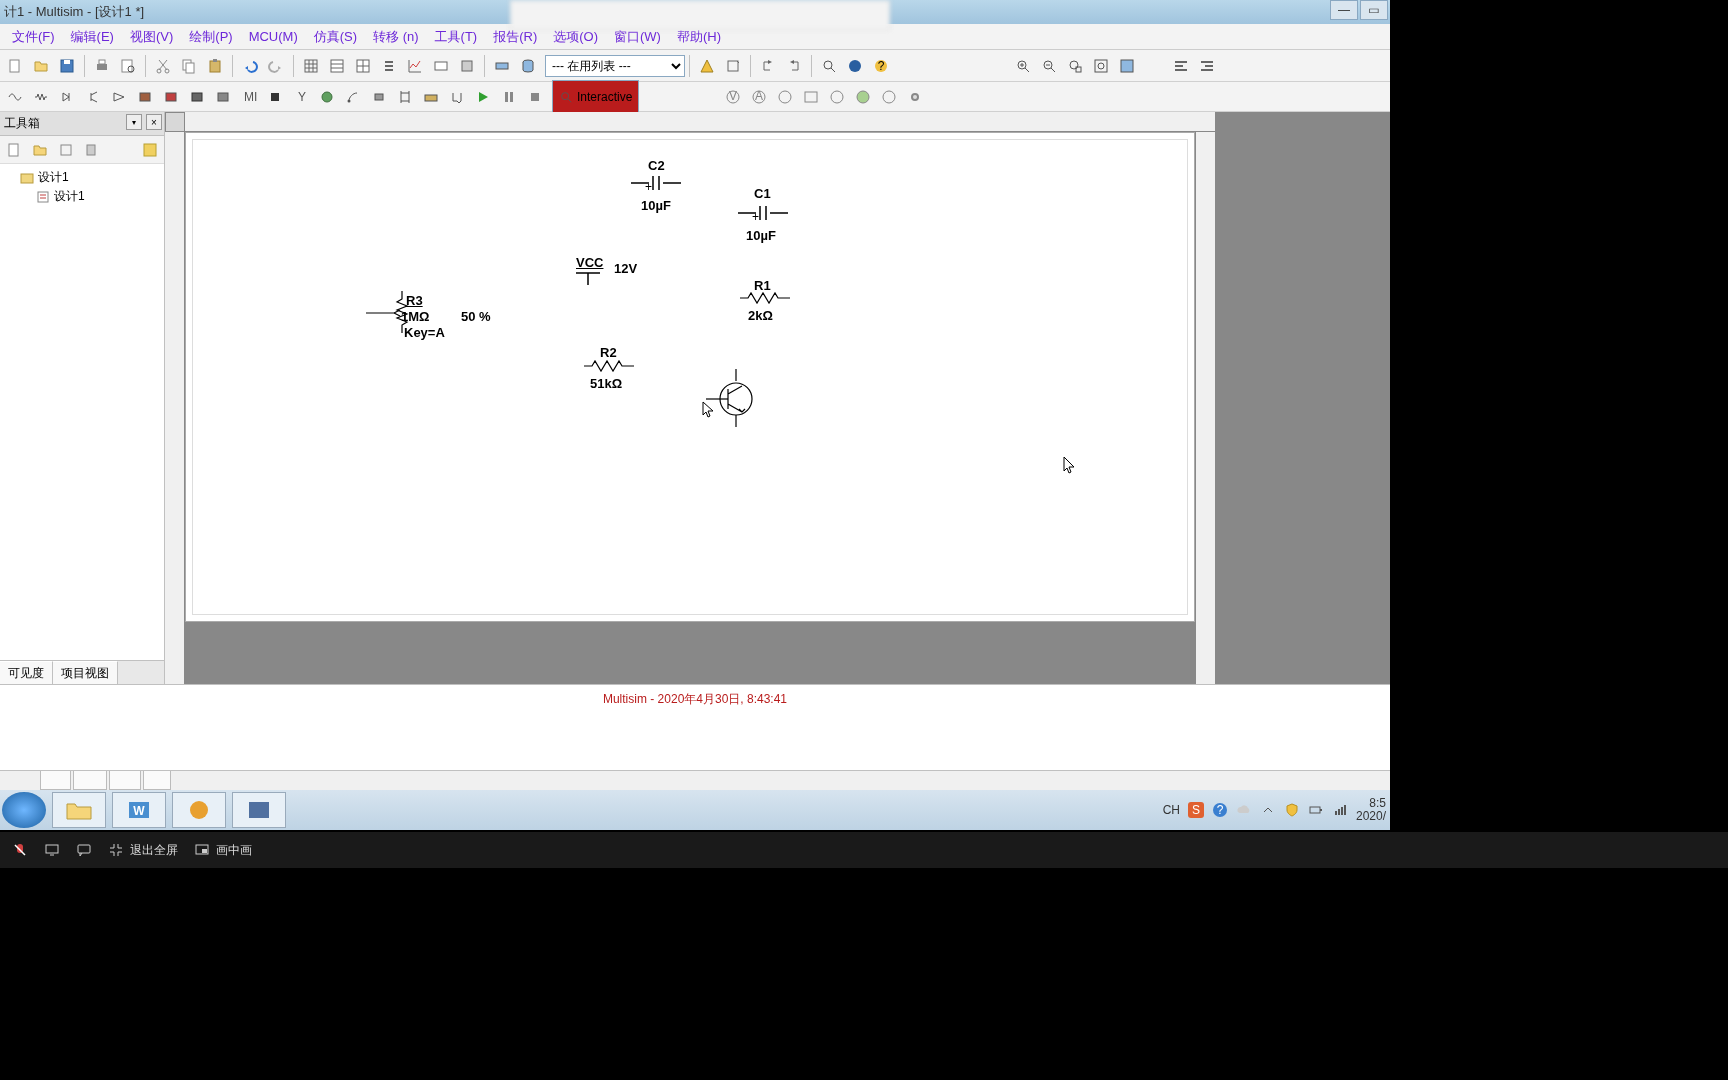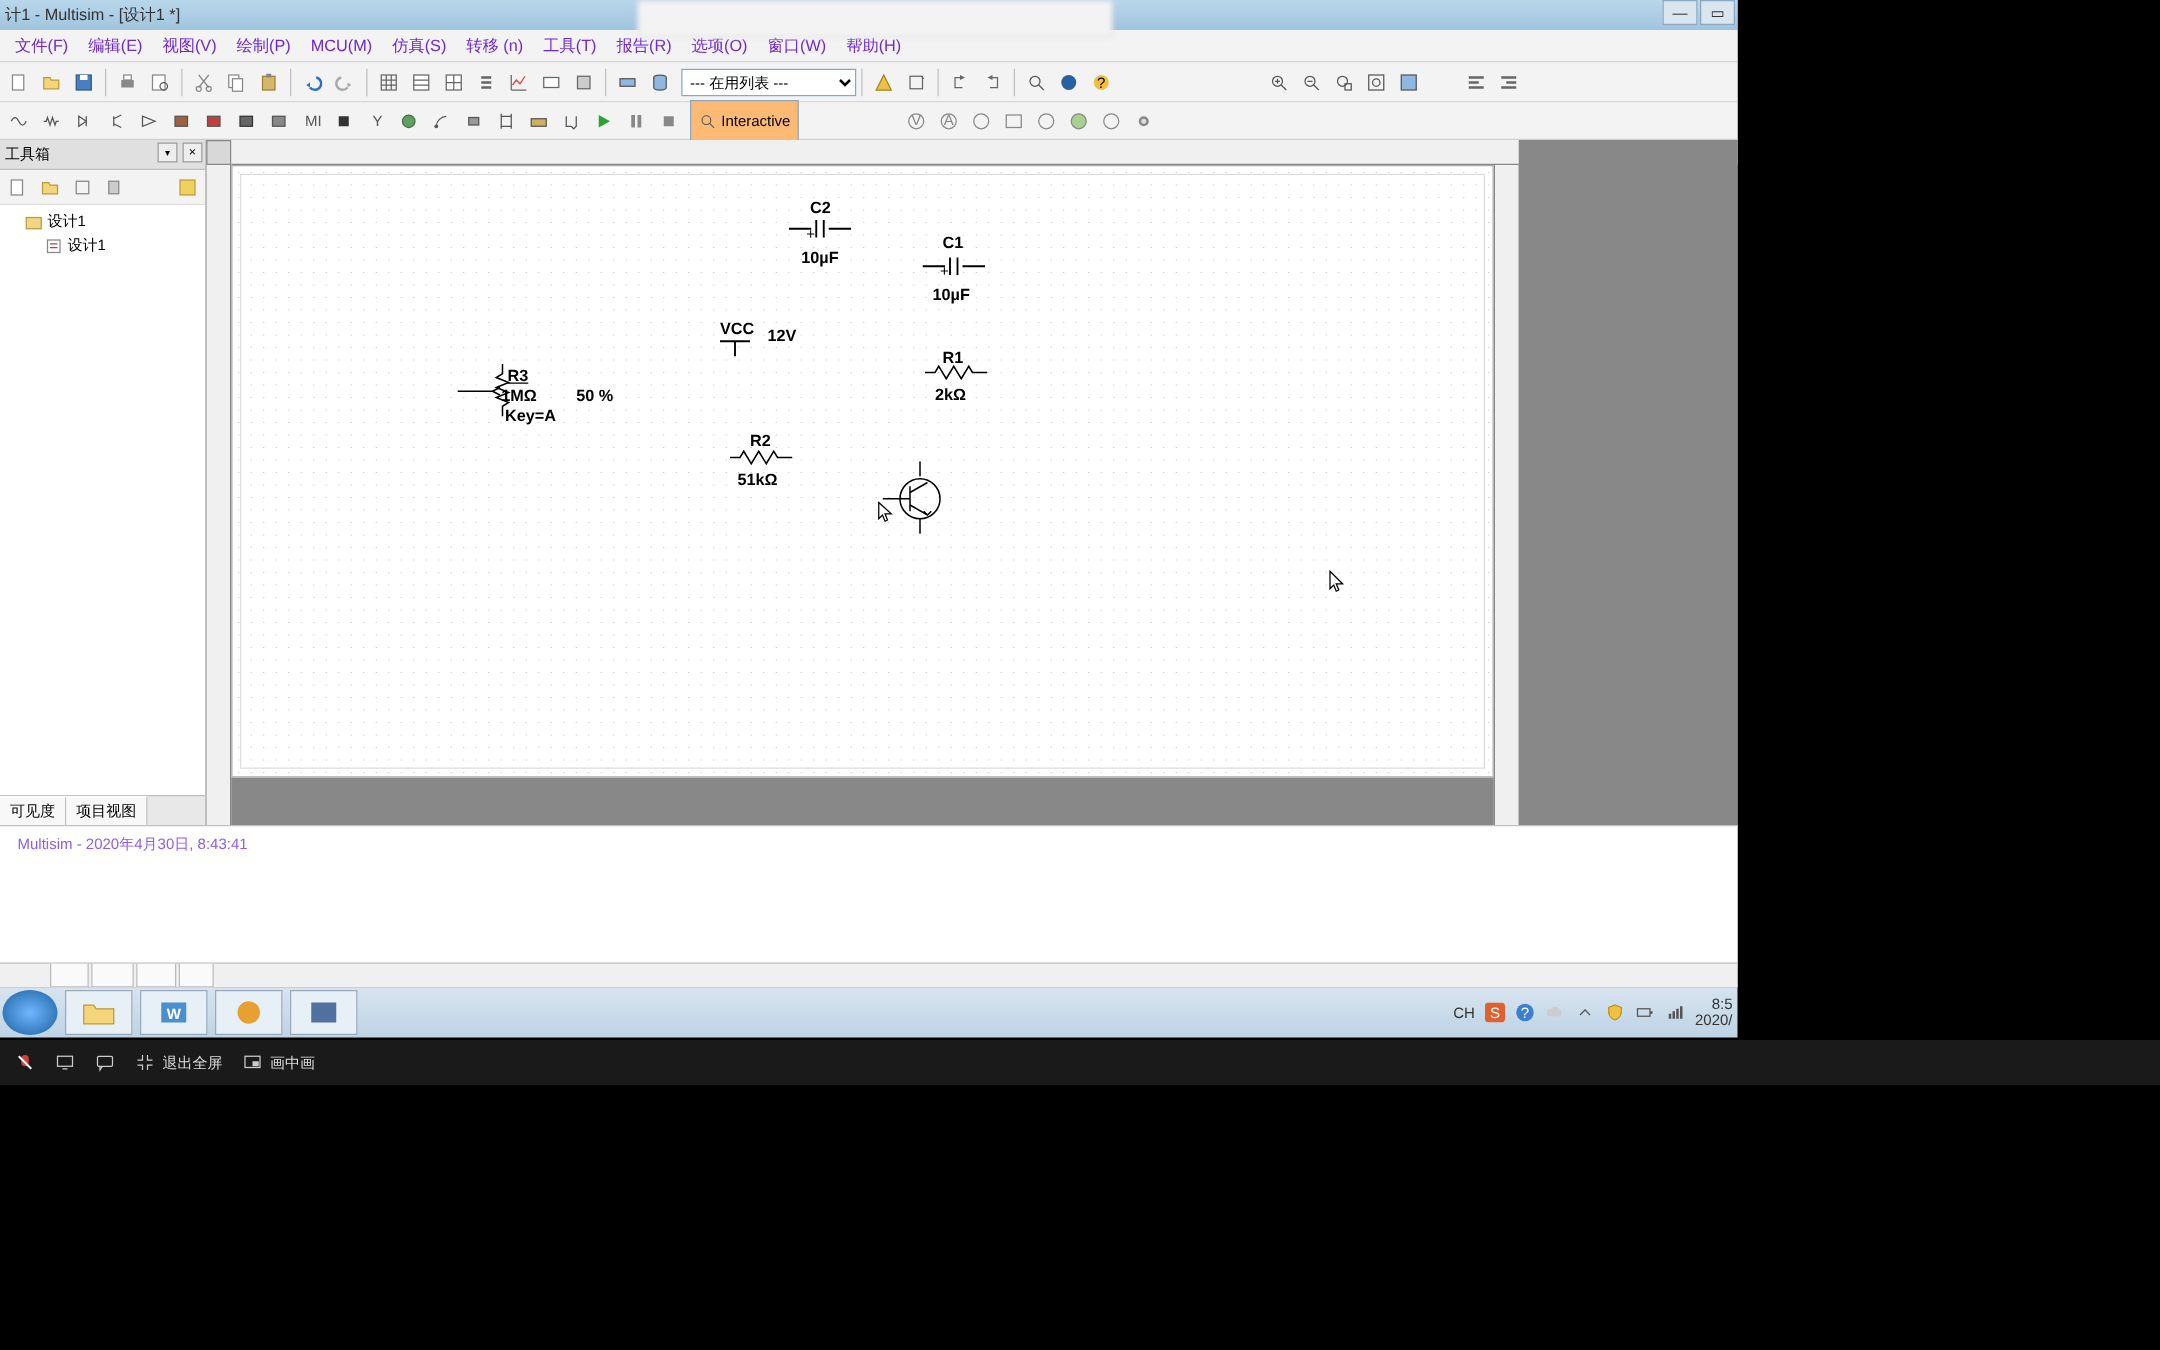--- a/index.html
+++ b/index.html
@@ -11,21 +11,21 @@
 .title-bar .win-btn { width: 28px; height: 20px; margin-left: 2px; background: #d9e5ef; border: 1px solid #8aa8c2; display: flex; align-items: center; justify-content: center; font-size: 12px; }
 .title-bar .blur-overlay { position: absolute; left: 510px; top: 0; width: 380px; height: 30px; background: #f3f3f3; border: 1px solid #ddd; filter: blur(2px); }
 .menu-bar { height: 26px; background: #f3f3f3; border-bottom: 1px solid #ccc; display: flex; align-items: center; padding: 0 4px; }
 .menu-item { padding: 3px 8px; font-size: 13px; color: #6d28d9; }
 .toolbar { height: 32px; background: #f3f3f3; border-bottom: 1px solid #d0d0d0; display: flex; align-items: center; padding: 0 2px; }
 .toolbar .sep { width: 1px; height: 22px; background: #c0c0c0; margin: 0 4px; }
 .tb-btn { width: 24px; height: 24px; margin: 0 1px; display: flex; align-items: center; justify-content: center; border: 1px solid transparent; }
 .tb-btn svg { width: 16px; height: 16px; }
 .tb-select { height: 22px; border: 1px solid #8aa8c2; background: #fff; font-size: 12px; padding: 0 2px; }
 .toolbar2 { height: 30px; background: #f3f3f3; border-bottom: 1px solid #d0d0d0; display: flex; align-items: center; padding: 0 2px; }
-.interactive-box { display: flex; align-items: center; height: 22px; border: 1px solid #8aa8c2; padding: 16px 6px; background: #fdba74; margin-left: 4px; }
+.interactive-box { display: flex; align-items: center; height: 22px; border: 1px solid #8aa8c2; padding: 16px 6px; background: #b91c1c; margin-left: 4px; }
 .interactive-box .search-ic { margin-right: 4px; }
 .main-area { flex: 1; display: flex; min-height: 0; }
 .side-panel { width: 165px; background: #f3f3f3; border-right: 1px solid #c0c0c0; display: flex; flex-direction: column; }
 .side-panel-title { height: 24px; background: #e0e0e0; border-bottom: 1px solid #c0c0c0; display: flex; align-items: center; padding: 0 4px; font-size: 12px; position: relative; }
 .side-panel-title .close-x { position: absolute; right: 2px; top: 2px; width: 16px; height: 16px; border: 1px solid #999; display: flex; align-items: center; justify-content: center; font-size: 10px; background: #eee; }
 .side-panel-title .dd { position: absolute; right: 22px; top: 2px; width: 16px; height: 16px; border: 1px solid #999; display: flex; align-items: center; justify-content: center; font-size: 8px; background: #eee; }
 .side-toolbar { height: 28px; background: #f3f3f3; border-bottom: 1px solid #ddd; display: flex; align-items: center; padding: 0 4px; gap: 6px; }
 .side-toolbar .stb { width: 20px; height: 20px; display: flex; align-items: center; justify-content: center; }
 .tree-area { flex: 1; background: #fff; padding: 4px; font-size: 12px; }
 .tree-node { display: flex; align-items: center; padding: 1px 16px; }
@@ -39,21 +39,21 @@
 .ruler-v { position: absolute; left: 0; top: 20px; bottom: 0; width: 20px; background: #f0f0f0; border-right: 1px solid #888; }
 .ruler-corner { position: absolute; left: 0; top: 0; width: 20px; height: 20px; background: #d8d8d8; border: 1px solid #888; }
 .sheet { position: absolute; left: 20px; top: 20px; width: 1010px; height: 490px; background: #fff; border: 1px solid #aaa; background-image: radial-gradient(#bbb 0.6px, transparent 0.6px); background-size: 10px 10px; }
 .sheet-margin { position: absolute; inset: 6px; border: 1px solid #ddd; }
 .ruler-v-right { position: absolute; left: 1030px; top: 20px; bottom: 0; width: 20px; background: #f0f0f0; border-left: 1px solid #888; }
 .gray-pad { position: absolute; left: 1050px; top: 0; right: 0; bottom: 0; background: #888; }
 .component-label { position: absolute; font-family: Arial, sans-serif; font-size: 13px; font-weight: bold; color: #000; white-space: nowrap; }
 .component-svg { position: absolute; }
 .doc-tabs { height: 26px; background: #e8e8e8; border-top: 1px solid #c0c0c0; display: flex; align-items: flex-end; padding-left: 4px; }
 .doc-tab { padding: 3px 10px; border: 1px solid #aaa; border-bottom: none; background: #fff; display: flex; align-items: center; gap: 4px; font-size: 12px; }
-.status-log { height: 110px; background: #fff; border-top: 1px solid #c0c0c0; padding: 6px 14px; font-size: 13px; color: #8b5cf6; }
+.status-log { height: 86px; background: #fff; border-top: 1px solid #c0c0c0; padding: 6px 14px; font-size: 13px; color: #b91c1c; text-align: center; }
 .bottom-tabs-row { height: 20px; border-top: 1px solid #c0c0c0; background: #f0f0f0; display: flex; padding-left: 40px; gap: 2px; }
 .bottom-tabs-row .bt { padding: 1px 10px; border: 1px solid #bbb; border-top: none; font-size: 11px; background: #fafafa; }
 
 .taskbar { position: absolute; left: 0; top: 790px; width: 1390px; height: 40px; background: linear-gradient(#d7e4ef, #bed3e4); display: flex; align-items: center; }
 .taskbar .start-orb { width: 44px; height: 36px; border-radius: 50%; background: radial-gradient(#6fb7ff, #1a5fa0); margin-left: 2px; }
 .taskbar .task-btn { width: 54px; height: 36px; margin-left: 6px; border: 1px solid #9ab; background: #e8f0f7; display: flex; align-items: center; justify-content: center; }
 .taskbar .tray { position: absolute; right: 4px; display: flex; align-items: center; gap: 8px; font-size: 12px; color: #333; }
 .taskbar .tray .tic { width: 16px; height: 16px; }
 
 .overlay-bar { position: absolute; left: 0; top: 832px; width: 1728px; height: 36px; background: #1a1a1a; display: flex; align-items: center; padding: 0 12px; gap: 16px; color: #ddd; font-size: 13px; }
@@ -537,21 +537,21 @@
           </svg>
           <div class="component-label" style="left:455px; top:65px;">10µF</div>
 
           <div class="component-label" style="left:568px; top:53px;">C1</div>
           <svg class="component-svg" style="left:552px; top:70px;" width="50" height="20">
             <path d="M0 10h18M22 3v14M28 3v14M32 10h18" stroke="#000" stroke-width="1.5" fill="none"></path>
             <text x="14" y="18" font-size="9">+</text>
           </svg>
           <div class="component-label" style="left:560px; top:95px;">10µF</div>
 
-          <div class="component-label" style="left:390px; top:122px;">VCC</div>
+          <div class="component-label" style="left:390px; top:122px;text-decoration:underline;">VCC</div>
           <svg class="component-svg" style="left:388px; top:136px;" width="40" height="18">
             <path d="M2 4h24M14 4v12" stroke="#000" stroke-width="1.5" fill="none"></path>
           </svg>
           <div class="component-label" style="left:428px; top:128px;">12V</div>
 
           <div class="component-label" style="left:568px; top:145px;">R1</div>
           <svg class="component-svg" style="left:554px; top:158px;" width="50" height="14">
             <path d="M0 7h8l3-5 6 10 6-10 6 10 6-10 3 5h12" stroke="#000" stroke-width="1.2" fill="none"></path>
           </svg>
           <div class="component-label" style="left:562px; top:175px;">2kΩ</div>

